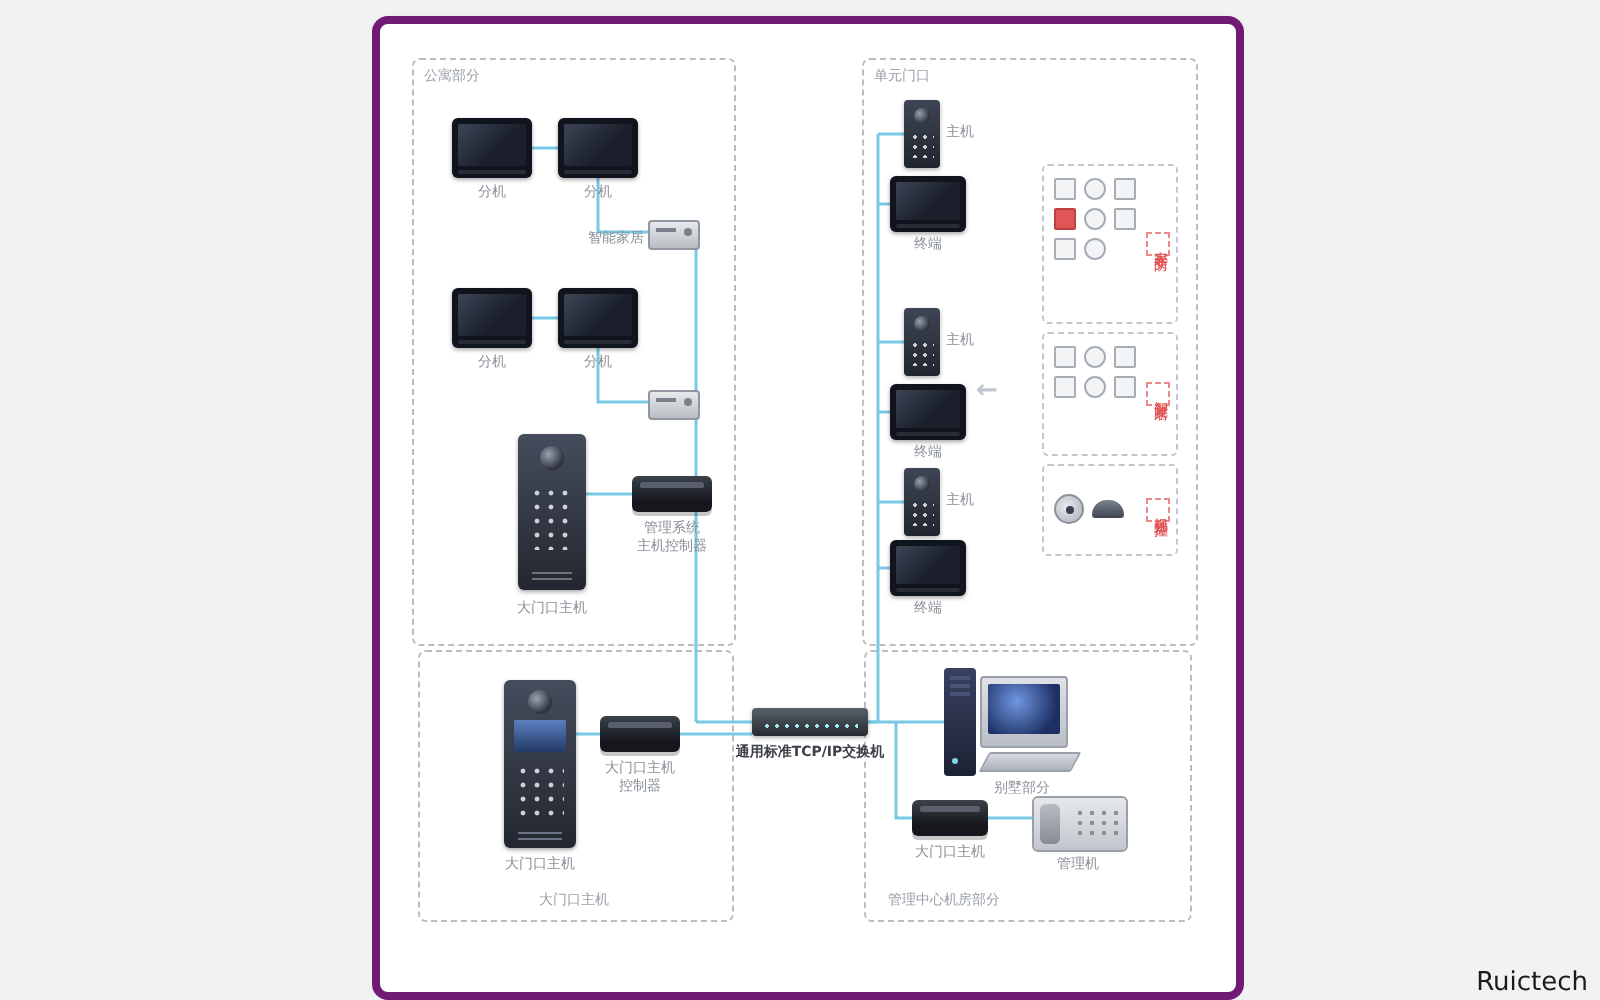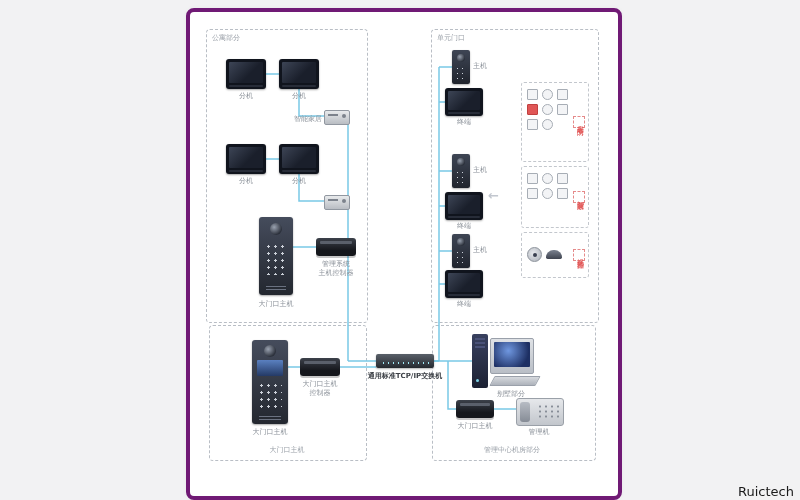--- a/index.html
+++ b/index.html
@@ -95,21 +95,21 @@
   <div class="panel">
 
     <div class="sec" style="left:16px;top:17px;width:160px;height:292px;"></div>
     <div class="sec" style="left:241px;top:17px;width:166px;height:292px;"></div>
     <div class="sec" style="left:19px;top:313px;width:156px;height:134px;"></div>
     <div class="sec" style="left:242px;top:313px;width:162px;height:134px;"></div>
 
     <div class="sec-title" style="left:22px;top:21px;">公寓部分</div>
     <div class="sec-title" style="left:247px;top:21px;">单元门口</div>
     <div class="sec-title" style="left:45px;top:433px;width:104px;text-align:center;">大门口主机</div>
-    <div class="sec-title" style="left:240px;top:433px;width:110px;text-align:right;">管理中心机房部分</div>
+    <div class="sec-title" style="left:254px;top:433px;width:110px;text-align:left;">管理中心机房部分</div>
 
     <svg class="wires" width="428" height="484" viewBox="0 0 428 484">
       <g fill="none" stroke="#79c9e6" stroke-width="1.5">
         <polyline points="158,104 158,349"></polyline>
         <polyline points="109,77 109,104 134,104"></polyline>
         <polyline points="109,162 109,189 134,189"></polyline>
         <polyline points="76,62 89,62"></polyline>
         <polyline points="76,147 89,147"></polyline>
         <polyline points="103,235 126,235"></polyline>
         <polyline points="158,349 186,349"></polyline>

